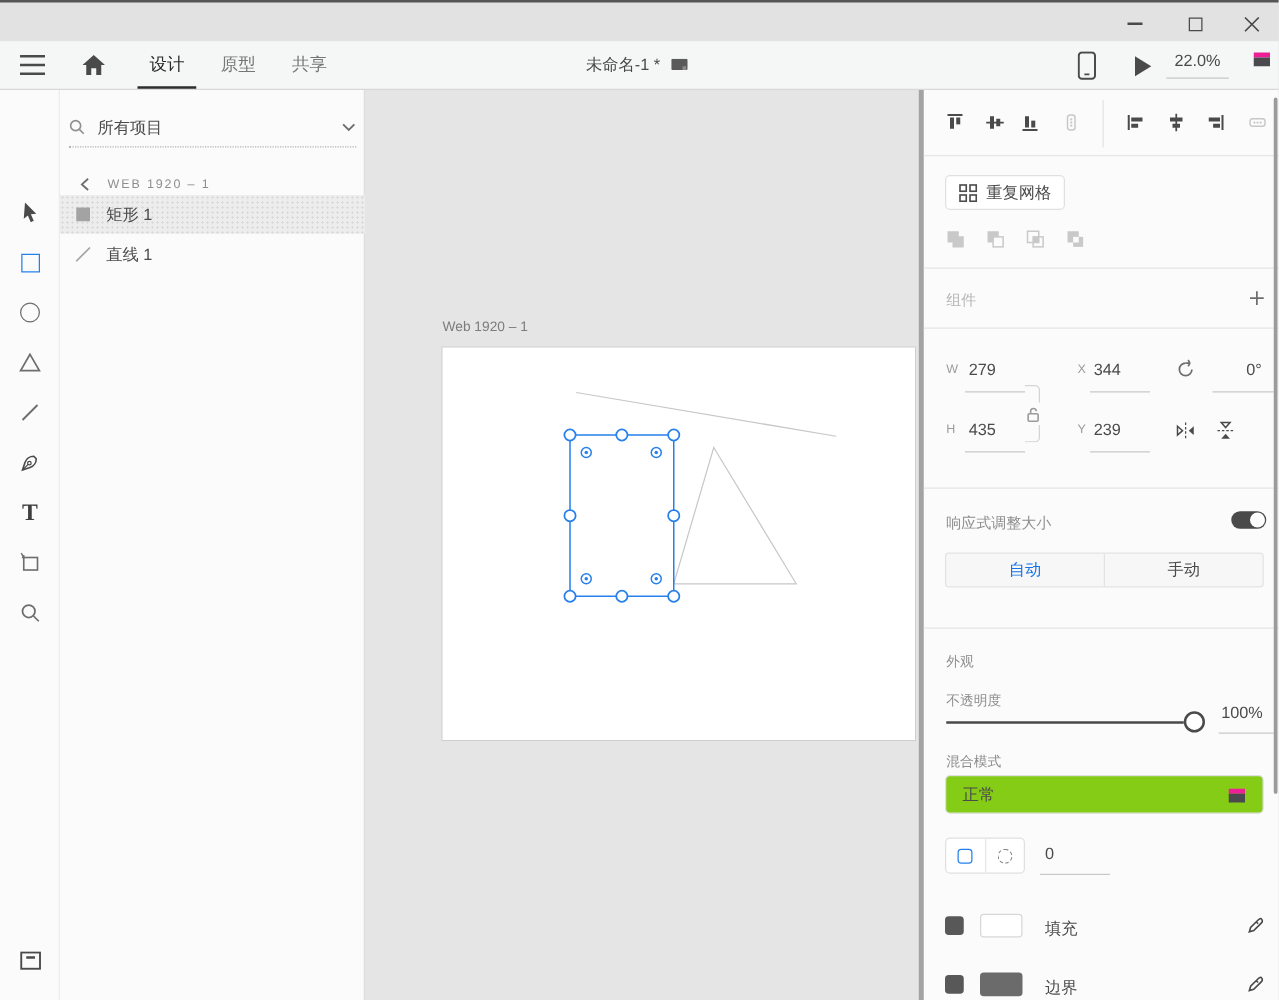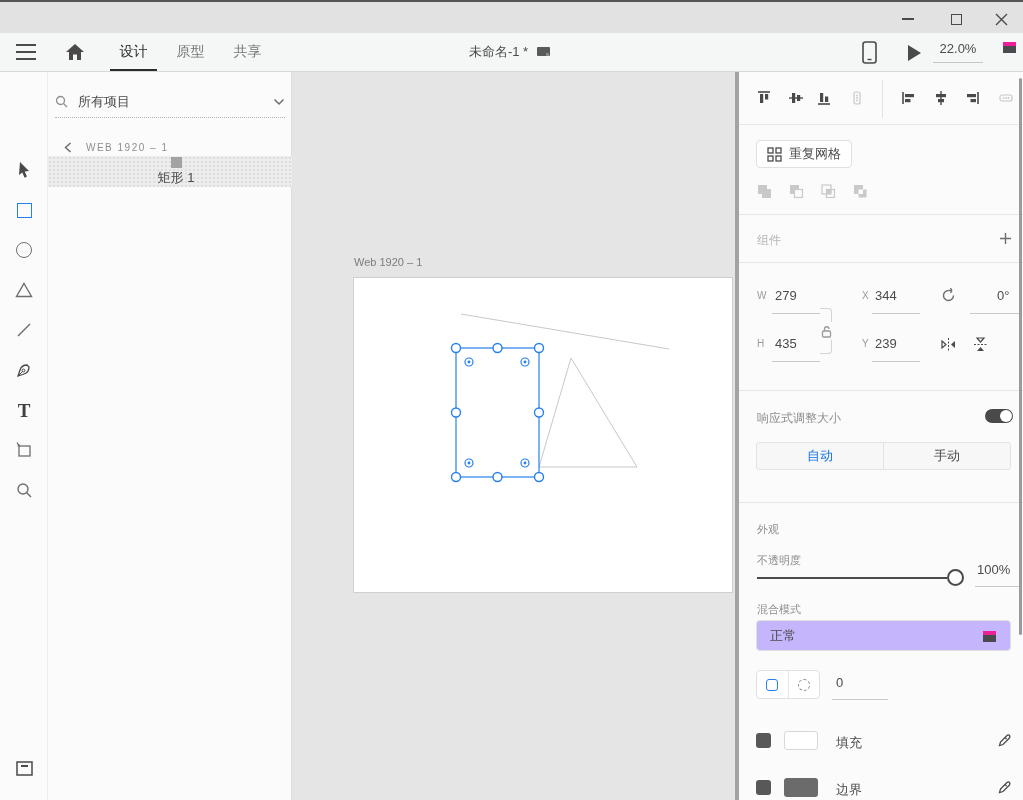--- a/index.html
+++ b/index.html
@@ -29,21 +29,21 @@
   
   .toolstrip { left:0; top:72px; width:48px; height:728px; background:#fbfbfb; border-right:1px solid #ececec; }
   .tool { left:0; width:48px; height:32px; display:flex; align-items:center; justify-content:center; }
 
   
   .layers-panel { left:48px; top:72px; width:244px; height:728px; background:#fbfbfb; border-right:1px solid #dedede; }
   .filter-row { left:0; top:14px; width:230px; height:32px; border-bottom:1px dotted #b3b3b3; display:flex; align-items:center; margin:0 7px; }
   .filter-row .txt { font-size:13px; color:#4a4a4a; margin-left:10px; flex:1; }
   .crumb { left:0; top:62px; width:244px; height:26px; display:flex; align-items:center; }
   .crumb .name { font-size:10px; color:#8e8e8e; letter-spacing:1.5px; margin-left:14px; }
-  .layer-row { left:0; width:244px; height:31px; display:flex; align-items:center;flex-direction:column; }
+  .layer-row { left:0; width:244px; height:31px; display:flex; align-items:center; }
   .layer-row .lbl { font-size:13px; color:#4b4b4b; margin-left:12px; }
   .layer-row.selected { background-color:#ededed; background-image:radial-gradient(#dcdcdc 1px, transparent 1px); background-size:4px 4px; }
   .layer-ico { width:13px; height:13px; margin-left:12px; flex:none; }
 
   
   .canvas { left:292px; top:72px; width:443px; height:728px; background:#e5e5e5; }
   .artboard-label { left:62px; top:184px; font-size:11px; color:#7c7c7c; }
   .artboard { left:61px; top:205px; width:380px; height:316px; background:#fff; border:1px solid #cfcfcf; }
 
   
@@ -59,21 +59,21 @@
   .bracket { left:81px; top:236px; width:12px; height:46px; border:1px solid #d4d4d4; border-left:none; border-radius:0 4px 4px 0; }
   .lockwrap { left:79px; top:250px; width:16px; height:18px; background:#fbfbfb; display:flex; align-items:center; justify-content:center; }
   .toggle { left:246px; top:337px; width:28px; height:14px; background:#4a4a4a; border-radius:7px; }
   .toggle .knob { position:absolute; right:1px; top:1px; width:12px; height:12px; background:#fff; border-radius:50%; }
   .seg2 { left:17px; top:370px; width:255px; height:28px; background:#f7f7f7; border:1px solid #e3e3e3; border-radius:3px; display:flex; }
   .seg2 > div { flex:1; display:flex; align-items:center; justify-content:center; font-size:13px; }
   .seg2 .auto { color:#1473e6; border-right:1px solid #e3e3e3; }
   .seg2 .manual { color:#4b4b4b; }
   .slider-track { left:18px; top:505px; width:190px; height:2px; background:#4a4a4a; }
   .slider-knob { left:208px; top:497px; width:17px; height:17px; background:#fff; border:2px solid #4a4a4a; border-radius:50%; }
-  .dropdown { left:17px; top:548px; width:255px; height:31px; background:#c4b5fd; border:1px solid #e0e0e0; border-radius:4px; display:flex; align-items:center; font-size:13px; color:#4b4b4b; }
+  .dropdown { left:17px; top:548px; width:255px; height:31px; background:#84cc16; border:1px solid #e0e0e0; border-radius:4px; display:flex; align-items:center; font-size:13px; color:#4b4b4b; }
   .corner-seg { left:17px; top:598px; width:64px; height:29px; background:#fff; border:1px solid #e0e0e0; border-radius:4px; display:flex; }
   .corner-seg > div { flex:1; display:flex; align-items:center; justify-content:center; }
   .corner-seg .c1 { border-right:1px solid #e6e6e6; }
   .rrect-ico { width:12px; height:12px; border:1.5px solid #2680eb; border-radius:3px; }
   .dcirc-ico { width:12px; height:12px; border:1.3px dashed #8a8a8a; border-radius:50%; }
   .checkbox { width:15px; height:15px; background:#585858; border-radius:3px; display:flex; align-items:center; justify-content:center; }
   .swatch { width:34px; height:19px; border-radius:3px; }
   .swatch.fill { background:#fff; border:1px solid #d8d8d8; }
   .swatch.stroke { background:#6b6b6b; }
   .row-label { font-size:13px; color:#4b4b4b; }
@@ -212,20 +212,26 @@
         <path d="M6.5 1 L1.5 5.5 L6.5 10" fill="none" stroke="#6e6e6e" stroke-width="1.5"></path>
       </svg>
     <span class="name">WEB 1920 – 1</span>
   </div>
   <div class="abs layer-row selected" style="top:84px">
     <svg class="layer-ico" viewBox="0 0 13 13">
         <rect x="1" y="1" width="11" height="11" fill="#a3a3a3"></rect>
       </svg>
     <span class="lbl">矩形 1</span>
   </div>
+  <div class="abs layer-row" style="top:116px">
+    <svg class="layer-ico" viewBox="0 0 13 13">
+        <line x1="1" y1="12" x2="12" y2="1" stroke="#a3a3a3" stroke-width="1.4"></line>
+      </svg>
+    <span class="lbl">直线 1</span>
+  </div>
 </div>
 
 <div class="abs canvas">
   <div class="abs artboard-label">Web 1920 – 1</div>
   <div class="abs artboard">
     <svg width="378" height="314" viewBox="0 0 378 314">
 
       <line x1="107" y1="36" x2="315" y2="71" stroke="#c8c8c8" stroke-width="1"></line>
 
       <path d="M217 80 L283 189 L185 189 Z" fill="none" stroke="#c8c8c8" stroke-width="1"></path>

